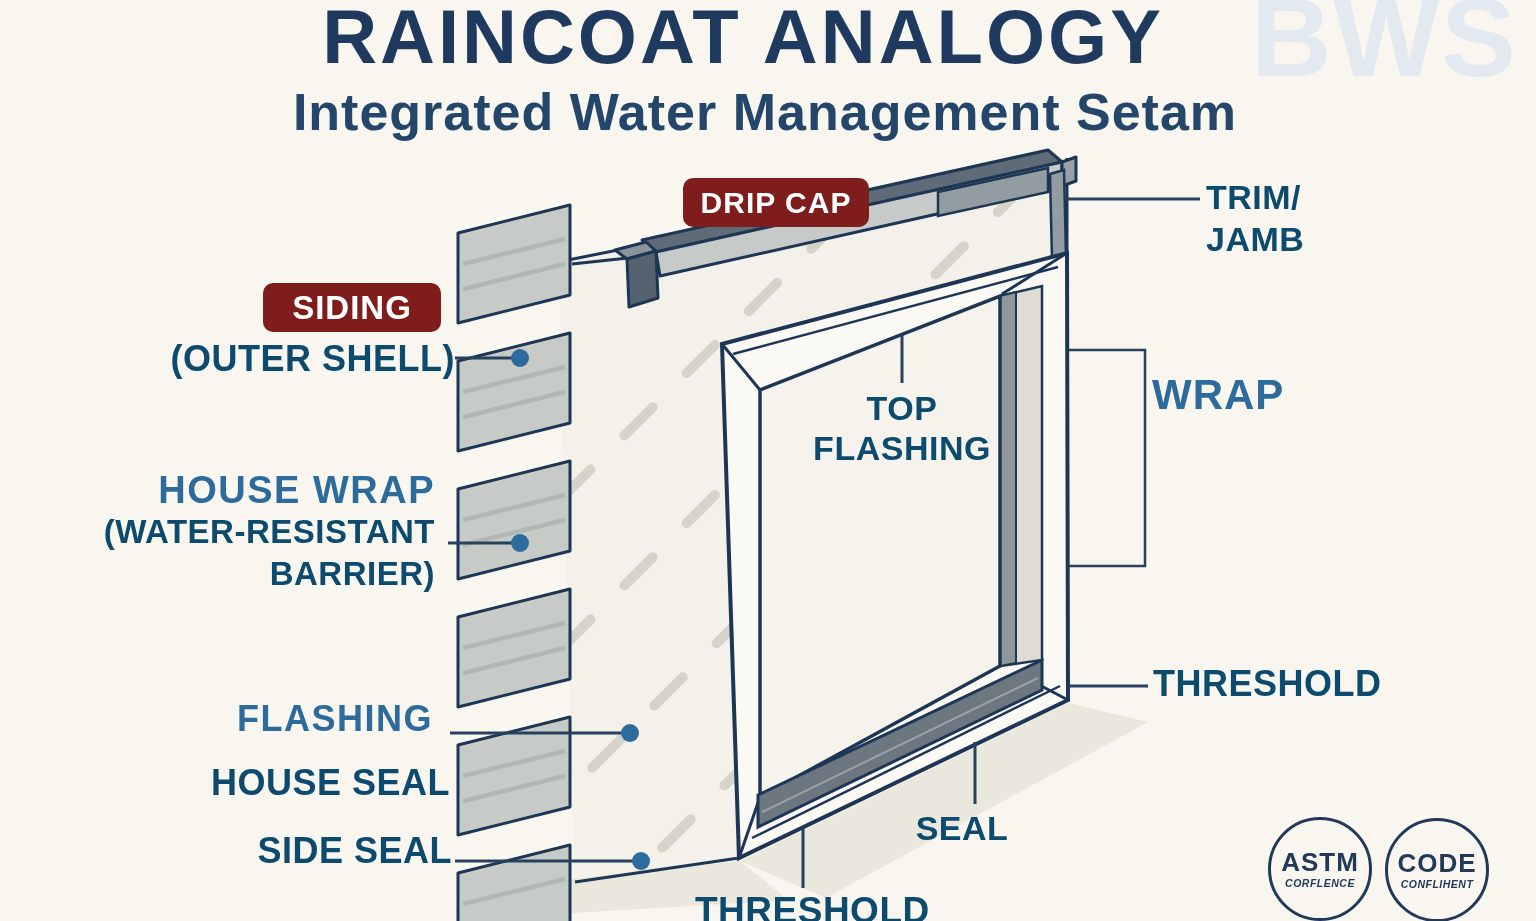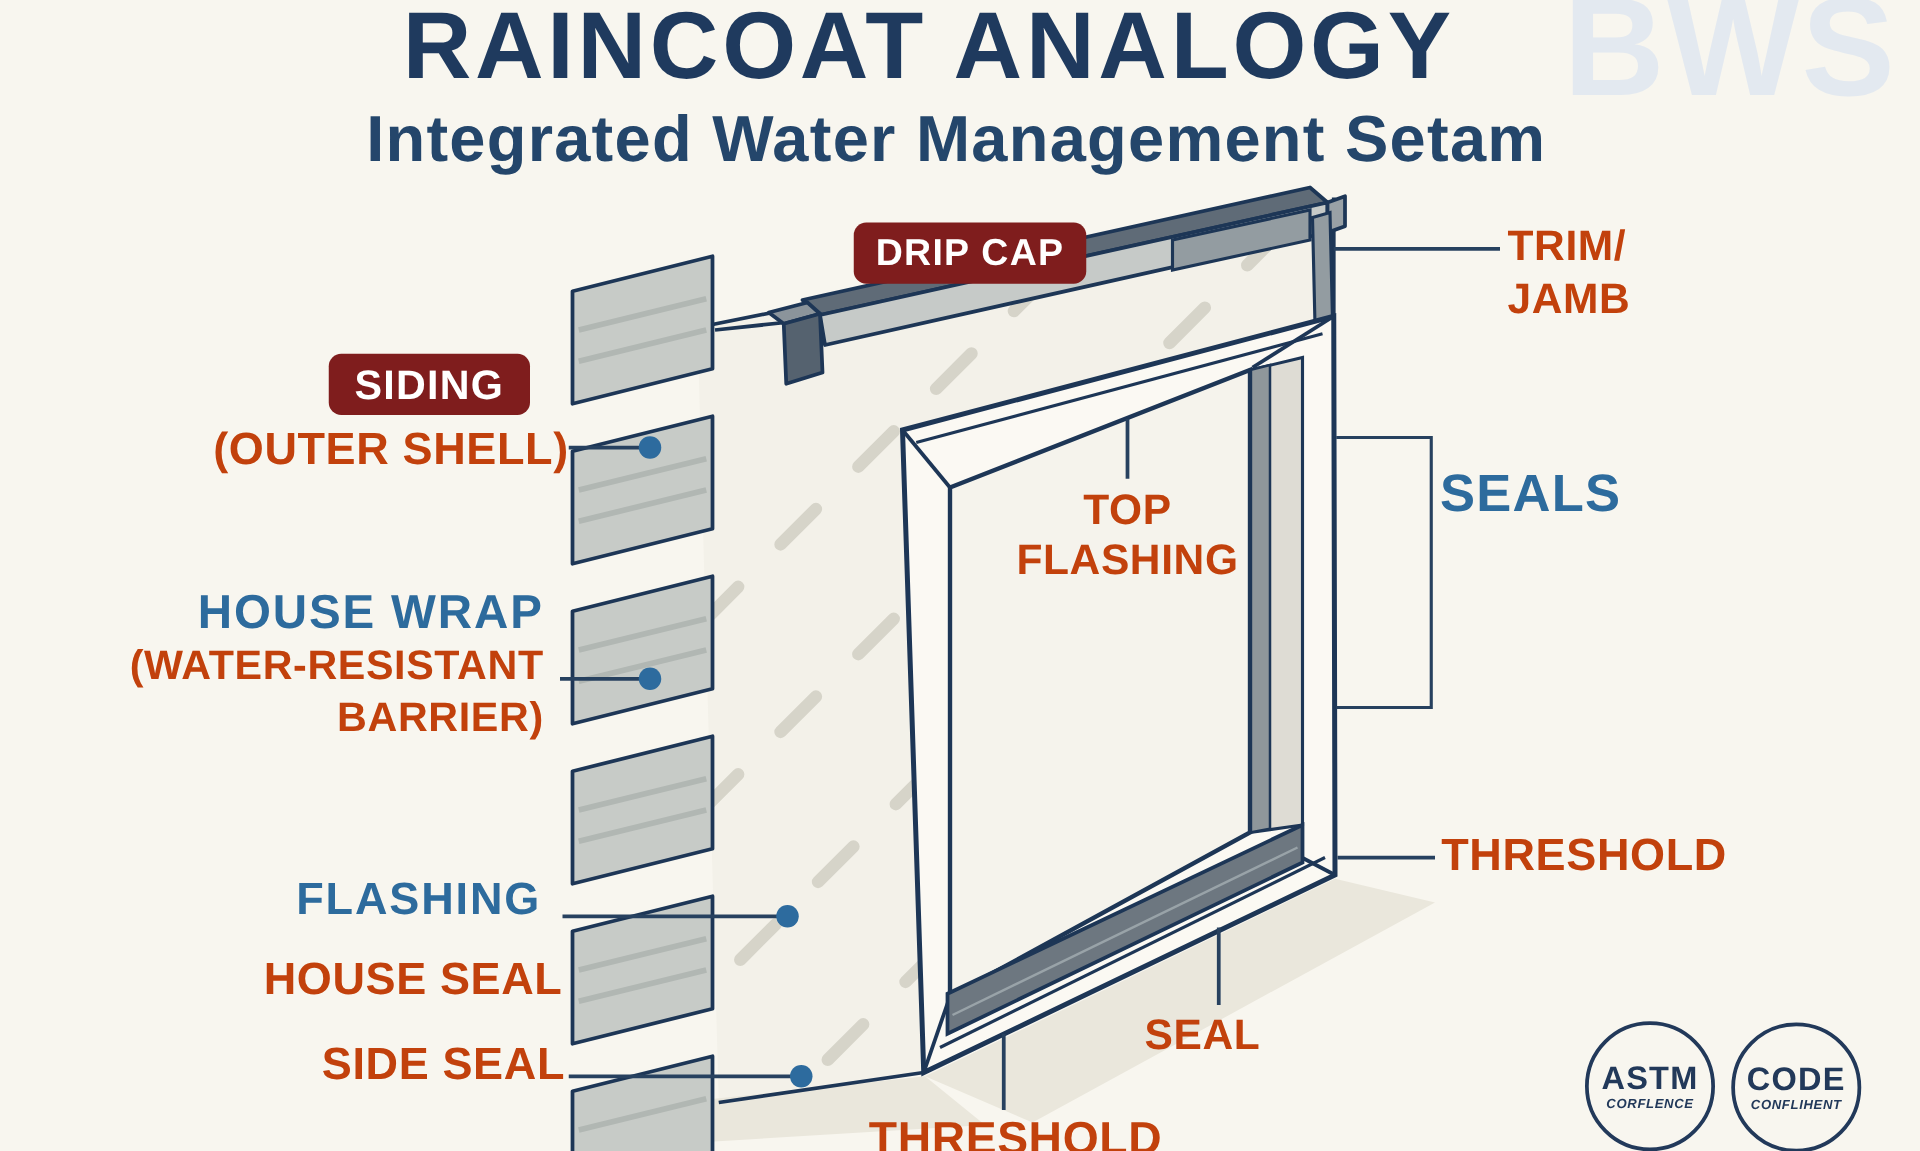--- a/index.html
+++ b/index.html
@@ -2,41 +2,41 @@
 <html><head>
 <meta charset="utf-8">
 <style>
   html,body{margin:0;padding:0;background:#f8f6ef;}
   .stage{
     position:relative;width:1536px;height:921px;overflow:hidden;
     background:#f8f6ef;font-family:"Liberation Sans",sans-serif;
     -webkit-font-smoothing:antialiased;
   }
   .stage svg{position:absolute;left:0;top:0;}
-  .lbl{position:absolute;color:#c2410c;font-weight:bold;line-height:1.08;letter-spacing:.5px;white-space:nowrap;}
+  .lbl{position:absolute;color:#0c4a6e;font-weight:bold;line-height:1.08;letter-spacing:.5px;white-space:nowrap;}
   .blue{color:#2d6b9d;}
   .title{
     left:0;top:-4px;width:1486px;text-align:center;
     font-size:76px;font-weight:bold;letter-spacing:3px;color:#1f3a5e;
   }
   .subtitle{
     left:0;top:84px;width:1530px;text-align:center;
     font-size:52px;font-weight:600;letter-spacing:1px;color:#24466b;
   }
   .watermark{
     right:18px;top:-22px;font-size:112px;font-weight:bold;letter-spacing:2px;
     color:#e3e9f0;
   }
   .badge{
     position:absolute;background:#7f1d1d;color:#fff;font-weight:bold;
     border-radius:10px;display:flex;align-items:center;justify-content:center;
     letter-spacing:1px;
   }
   .badge.dripcap{left:683px;top:178px;width:186px;height:49px;font-size:30px;}
-  .badge.siding{left:263px;top:283px;width:161px;height:49px;font-size:33px;}
+  .badge.siding{left:263px;top:283px;width:178px;height:49px;font-size:33px;}
   .rightalign{text-align:right;}
   .center{text-align:center;}
   .circle-badge{
     position:absolute;width:98px;height:98px;border:3.5px solid #22395a;border-radius:50%;
     display:flex;flex-direction:column;align-items:center;justify-content:center;
     color:#22395a;background:transparent;
   }
   .circle-badge .big{font-size:26px;font-weight:bold;letter-spacing:1px;line-height:1;}
   .circle-badge .small{font-size:10.5px;font-weight:700;font-style:italic;letter-spacing:.5px;margin-top:3px;line-height:1;}
 </style>
@@ -194,21 +194,21 @@
   <div class="lbl center" style="left:797px;top:388px;width:210px;font-size:34px;line-height:40px;">
     <span style="display:block;">TOP</span>
     <span style="display:block;">FLASHING</span>
   </div>
 
   <div class="lbl" style="left:1206px;top:176px;font-size:34px;line-height:42px;">
     <span style="display:block;">TRIM/</span>
     <span style="display:block;">JAMB</span>
   </div>
 
-  <div class="lbl blue" style="left:1152px;top:372px;font-size:42px;letter-spacing:1px;">SEALS</div>
+  <div class="lbl blue" style="left:1152px;top:372px;font-size:42px;letter-spacing:1px;">WRAP</div>
 
   <div class="lbl" style="left:1153px;top:665px;font-size:36px;">THRESHOLD</div>
 
   <div class="lbl center" style="left:862px;top:808px;width:200px;font-size:34px;line-height:40px;">
     <span style="display:block;">SEAL</span>
   </div>
 
   <div class="lbl center" style="left:695px;top:891px;width:220px;font-size:37px;">THRESHOLD</div>
 
   <div class="circle-badge" style="left:1268px;top:817px;">

